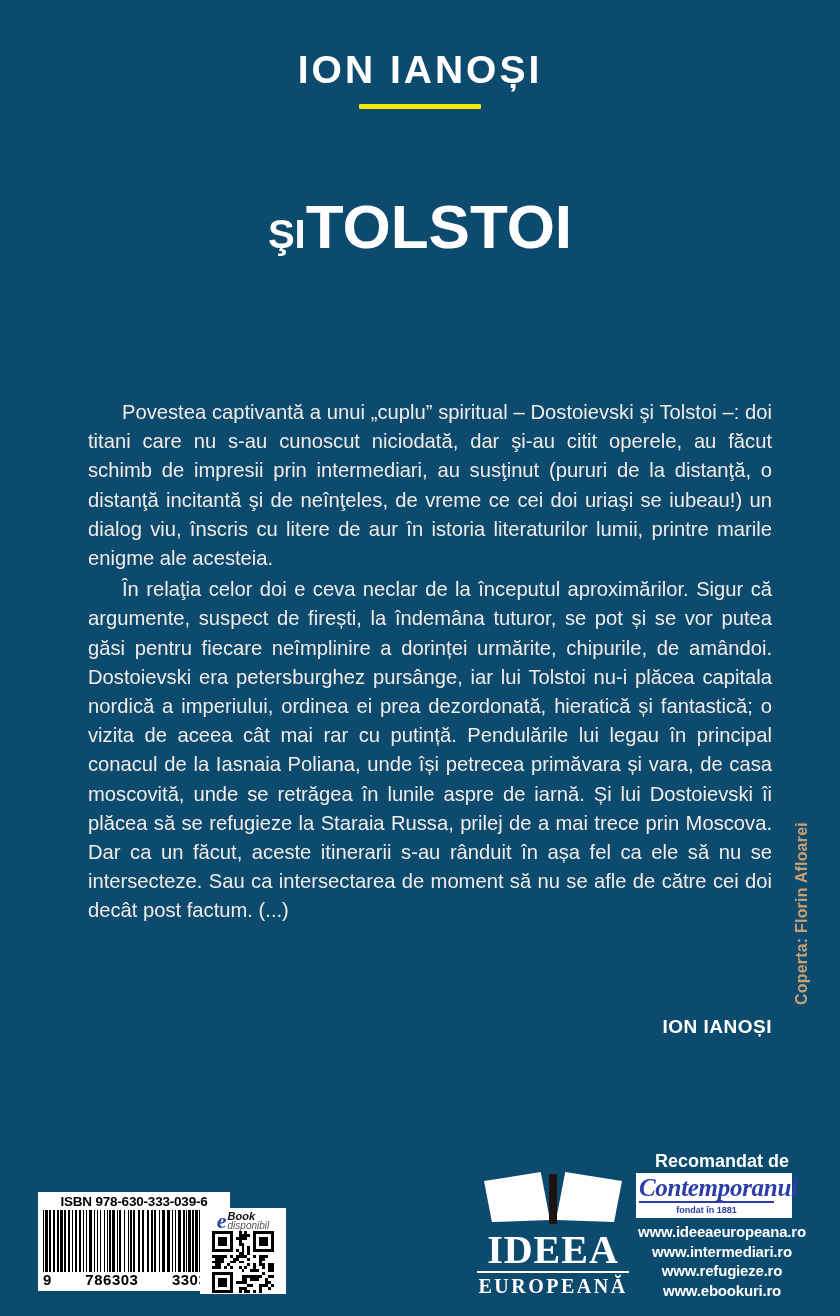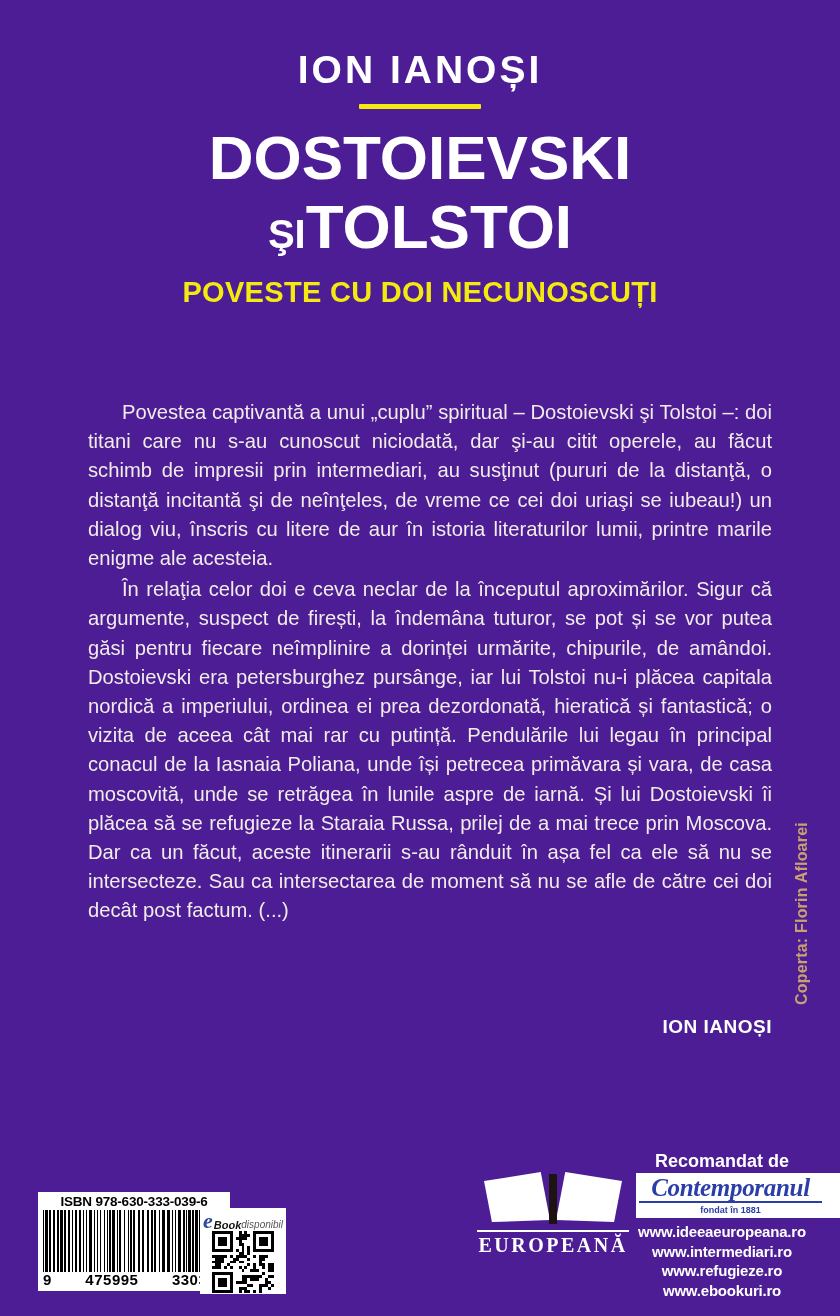--- a/index.html
+++ b/index.html
@@ -7,21 +7,21 @@
     padding: 0;
     background: #0d0908;
   }
   body {
     font-family: "Liberation Sans", sans-serif;
   }
   #cover {
     position: relative;
     width: 840px;
     height: 1316px;
-    background: #4c1d95;
+    background: #0c4a6e;
     overflow: hidden;
   }
 
   
   .author-top {
     position: absolute;
     top: 48px;
     left: 0;
     width: 840px;
     text-align: center;
@@ -188,20 +188,21 @@
   .ebook-e {
     color: #2b4a9b;
     font-family: "Liberation Serif", serif;
     font-style: italic;
     font-weight: bold;
     font-size: 22px;
     line-height: 18px;
   }
   .ebook-words {
     display: flex;
+    flex-direction: column;
     align-items: flex-start;
     margin-left: 1px;
     margin-top: 40px;
   }
   .ebook-words .b1 {
     color: #111111;
     font-size: 11px;
     font-weight: bold;
     font-style: italic;
     line-height: 10px;
@@ -296,21 +297,21 @@
     color: #ffffff;
     font-size: 18px;
     font-weight: bold;
     line-height: 18px;
     margin-bottom: 3px;
   }
   .contemporanul-box {
     background: #ffffff;
     padding: 2px 18px 2px 3px;
     box-sizing: border-box;
-    width: 204px;
+    width: 156px;
   }
   .contemporanul-name {
     color: #2b3ea8;
     font-family: "Liberation Serif", serif;
     font-style: italic;
     font-weight: bold;
     font-size: 25px;
     line-height: 26px;
     letter-spacing: -0.3px;
     border-bottom: 2px solid #2b3ea8;
@@ -337,27 +338,25 @@
   }
 </style>
 </head>
 <body>
 
 <div id="cover">
 
   <div class="author-top">ION  IANOȘI</div>
   <div class="divider"></div>
 
-  <div class="title-1">DOSTOIEVSKI</div>
 
   <div class="title-2">
     <span class="si">ŞI</span><span class="main">TOLSTOI</span>
   </div>
 
-  <div class="subtitle">POVESTE CU DOI NECUNOSCUȚI</div>
 
   <div class="blurb">
     <p>Povestea captivantă a unui „cuplu” spiritual – Dostoievski şi Tolstoi –: doi titani care nu s-au cunoscut niciodată, dar şi-au citit operele, au făcut schimb de impresii prin intermediari, au susţinut (pururi de la distanţă, o distanţă incitantă şi de neînţeles, de vreme ce cei doi uriaşi se iubeau!) un dialog viu, înscris cu litere de aur în istoria literaturilor lumii, printre marile enigme ale acesteia.</p>
     <p>În relaţia celor doi e ceva neclar de la începutul aproximărilor. Sigur că argumente, suspect de firești, la îndemâna tuturor, se pot și se vor putea găsi pentru fiecare neîmplinire a dorinței urmărite, chipurile, de amândoi. Dostoievski era petersburghez pursânge, iar lui Tolstoi nu-i plăcea capitala nordică a imperiului, ordinea ei prea dezordonată, hieratică și fantastică; o vizita de aceea cât mai rar cu putință. Pendulările lui legau în principal conacul de la Iasnaia Poliana, unde își petrecea primăvara și vara, de casa moscovită, unde se retrăgea în lunile aspre de iarnă. Și lui Dostoievski îi plăcea să se refugieze la Staraia Russa, prilej de a mai trece prin Moscova. Dar ca un făcut, aceste itinerarii s-au rânduit în așa fel ca ele să nu se intersecteze. Sau ca intersectarea de moment să nu se afle de către cei doi decât post factum. (...)</p>
   </div>
 
   <div class="signature">ION IANOȘI</div>
 
   <div class="vertical-credit">Coperta: Florin Afloarei</div>
 
@@ -464,21 +463,21 @@
         <i style="width: 2.5px;"></i>
         <i class="sp" style="width: 2.8px;"></i>
         <i style="width: 1.2px;"></i>
         <i class="sp" style="width: 2px;"></i>
         <i style="width: 1.5px;"></i>
         <i class="sp" style="width: 1.5px;"></i>
         <i style="width: 1.5px;"></i>
       </div>
     <div class="barcode-digits">
       <span>9</span>
-      <span>475995</span>
+      <span>786303</span>
       <span>330396</span>
     </div>
   </div>
 
   <div class="ebook-badge">
     <div class="ebook-head">
       <span class="ebook-e">e</span>
       <span class="ebook-words">
         <span class="b1">Book</span>
         <span class="b2">disponibil</span>
@@ -928,20 +927,21 @@
         <span></span>
       </div>
   </div>
 
   <div class="publisher">
     <div class="book-mark">
       <div class="page left"></div>
       <div class="page right"></div>
       <div class="spine"></div>
     </div>
+    <div class="pub-name">IDEEA</div>
     <div class="pub-rule"></div>
     <div class="pub-sub">EUROPEANĂ</div>
   </div>
 
   <div class="recommend">
     <div class="recommend-label">Recomandat de</div>
     <div class="contemporanul-box">
       <div class="contemporanul-name">Contemporanul</div>
       <div class="contemporanul-founded">fondat în 1881</div>
     </div>

